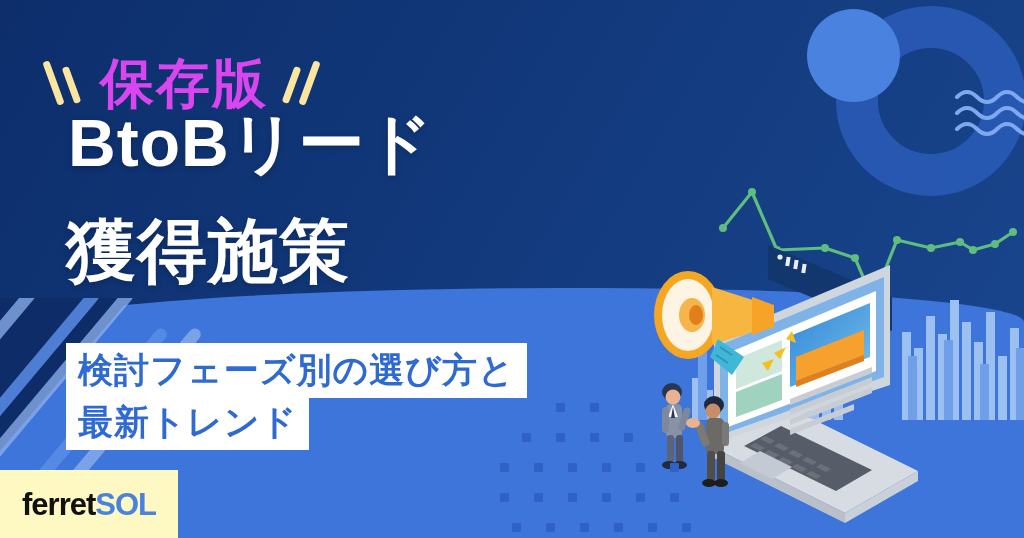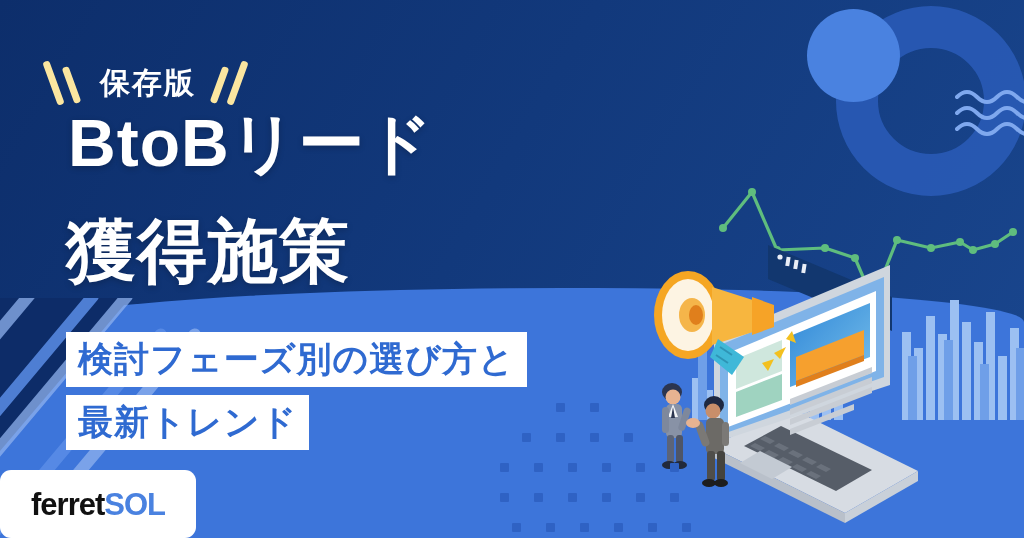--- a/index.html
+++ b/index.html
@@ -73,21 +73,21 @@
   }
   .badge .slash{position:relative;width:40px;height:50px;}
   .badge .slash span{
     position:absolute;top:2px;width:7px;height:46px;background:#fbe6a0;border-radius:3px;
   }
   .badge .slash.left span:nth-child(1){left:4px;transform:rotate(-20deg);}
   .badge .slash.left span:nth-child(2){left:22px;transform:rotate(-20deg);height:38px;top:8px;}
   .badge .slash.right span:nth-child(1){left:6px;transform:rotate(20deg);height:38px;top:8px;}
   .badge .slash.right span:nth-child(2){left:24px;transform:rotate(20deg);}
   .badge .btext{
-    color:#ffffff;font-size:30px;font-weight:700;letter-spacing:2px;line-height:1;
+    color:#d946ef;font-size:54px;font-weight:700;letter-spacing:2px;line-height:1;
     white-space:nowrap;
   }
 
   .title1{
     position:absolute;left:68px;top:110px;
     color:#ffffff;font-size:66px;font-weight:700;letter-spacing:1px;line-height:1;
     white-space:nowrap;
     text-shadow:0 2px 6px rgba(0,0,0,.22);
   }
   .title2{
@@ -97,27 +97,27 @@
   }
   .title2 .w{color:#ffffff;font-size:70px;font-weight:700;line-height:1;letter-spacing:1px;}
   .title2 .y{color:#fbe6a0;font-size:74px;font-weight:700;line-height:1;letter-spacing:0;}
 
   .sub{
     position:absolute;left:66px;
     background:#ffffff;color:#2f6ad1;
     font-size:35px;font-weight:700;line-height:1;letter-spacing:1px;
     padding:9px 12px 11px 12px;white-space:nowrap;
   }
-  .sub.l1{top:332px;}
+  .sub.l1{top:343px;}
   .sub.l2{top:395px;}
 
   
   .logobox{
-    position:absolute;left:0;bottom:0;width:196px;height:68px;background:#ffffff;
-    display:flex;align-items:center;justify-content:center;border-radius:11px;
+    position:absolute;left:0;bottom:0;width:178px;height:68px;background:#fef9c3;
+    display:flex;align-items:center;justify-content:center;
   }
   .logobox .lg{font-size:31px;font-weight:700;letter-spacing:-1px;line-height:1;}
   .logobox .ferret{color:#111111;}
   .logobox .sol{color:#4a82e0;}
 </style>
 </head>
 <body>
 
 <div id="canvas">
 

